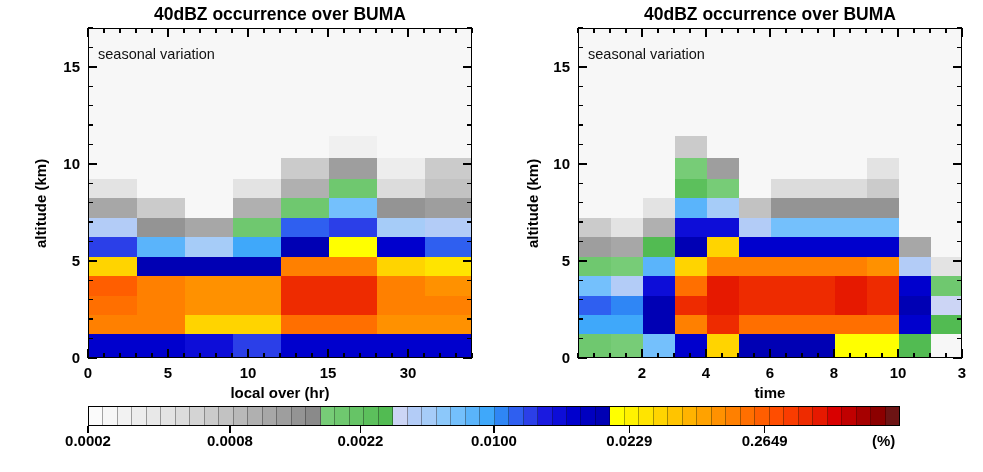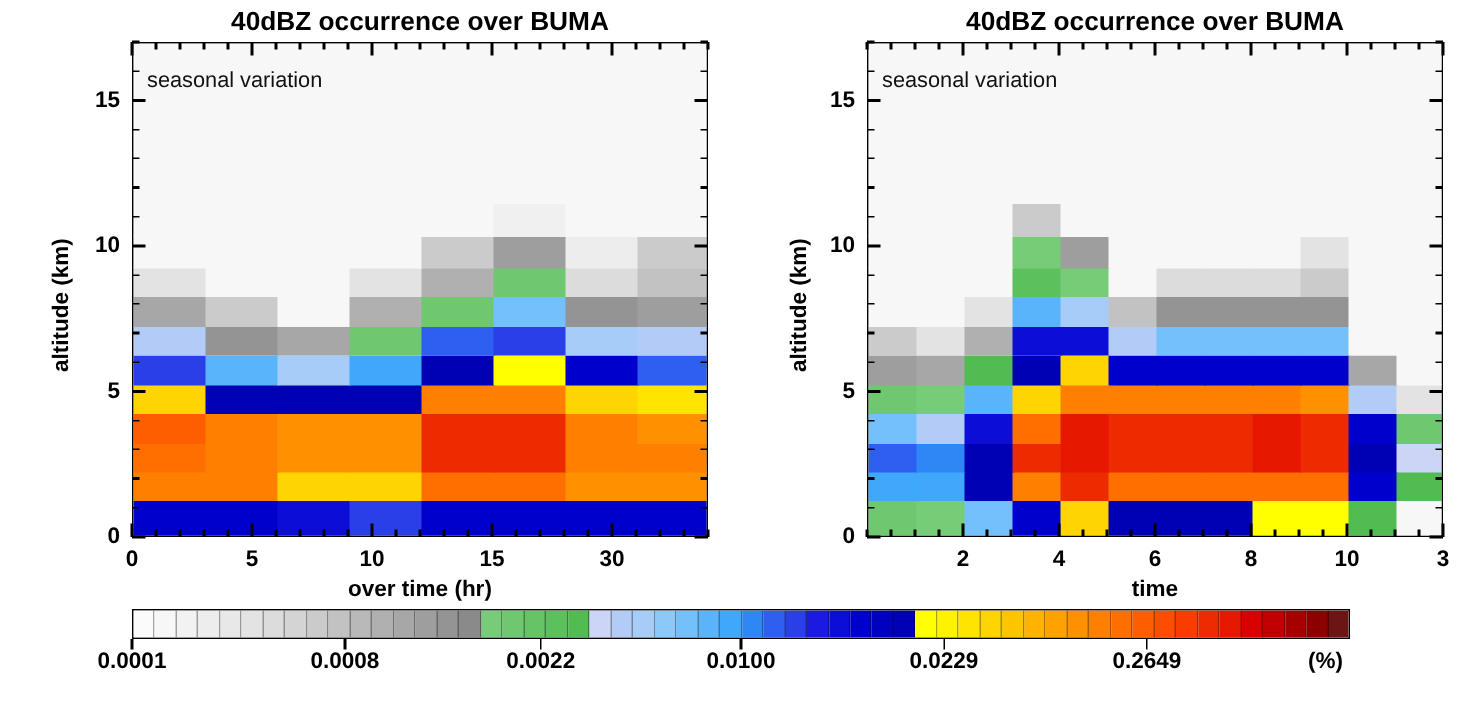--- a/index.html
+++ b/index.html
@@ -139,21 +139,21 @@
           <div class="cell" style="left: 240px; top: 0px; width: 48.6px; height: 107.365px; background: rgb(247, 247, 247);"></div>
           <div class="cell" style="left: 288px; top: 0px; width: 48.6px; height: 107.365px; background: rgb(247, 247, 247);"></div>
           <div class="cell" style="left: 336px; top: 0px; width: 48.6px; height: 107.365px; background: rgb(247, 247, 247);"></div>
         </div>
     </div>
 
     <div class="ann" style="left:98px;top:46px;">seasonal variation</div>
 
     <div class="ylab" style="left:32px;top:248px;">altitude (km)</div>
 
-    <div class="xlab" style="left:88px;top:384px;width:384px;">over time (hr)</div>
+    <div class="xlab" style="left:88px;top:384px;width:384px;">local over (hr)</div>
 
     <div id="axes-diurnal">
         <div class="tick" style="left: 87.1px; top: 349px; width: 1.8px; height: 9px;"></div>
         <div class="tick" style="left: 87.1px; top: 28px; width: 1.8px; height: 9px;"></div>
         <div class="tick" style="left: 103.3px; top: 353px; width: 1.4px; height: 5px;"></div>
         <div class="tick" style="left: 103.3px; top: 28px; width: 1.4px; height: 5px;"></div>
         <div class="tick" style="left: 119.3px; top: 353px; width: 1.4px; height: 5px;"></div>
         <div class="tick" style="left: 119.3px; top: 28px; width: 1.4px; height: 5px;"></div>
         <div class="tick" style="left: 135.3px; top: 353px; width: 1.4px; height: 5px;"></div>
         <div class="tick" style="left: 135.3px; top: 28px; width: 1.4px; height: 5px;"></div>
@@ -558,21 +558,21 @@
       <div class="sw" style="background: rgb(238, 43, 0);"></div>
       <div class="sw" style="background: rgb(230, 25, 0);"></div>
       <div class="sw" style="background: rgb(217, 0, 0);"></div>
       <div class="sw" style="background: rgb(192, 0, 0);"></div>
       <div class="sw" style="background: rgb(166, 0, 0);"></div>
       <div class="sw" style="background: rgb(140, 0, 0);"></div>
       <div class="sw" style="background: rgb(109, 20, 20);"></div>
     </div>
   <div id="colorbar-ticks">
       <div class="cbtick" style="left: 87.2px; top: 426px;"></div>
-      <div class="cblbl" style="left: 38px; top: 432px; width: 100px;">0.0001</div>
+      <div class="cblbl" style="left: 38px; top: 432px; width: 100px;">0.0002</div>
       <div class="cbtick" style="left: 229.091px; top: 426px;"></div>
       <div class="cblbl" style="left: 179.891px; top: 432px; width: 100px;">0.0008</div>
       <div class="cbtick" style="left: 359.712px; top: 426px;"></div>
       <div class="cblbl" style="left: 310.512px; top: 432px; width: 100px;">0.0022</div>
       <div class="cbtick" style="left: 493.2px; top: 426px;"></div>
       <div class="cblbl" style="left: 444px; top: 432px; width: 100px;">0.0100</div>
       <div class="cbtick" style="left: 628.503px; top: 426px;"></div>
       <div class="cblbl" style="left: 579.303px; top: 432px; width: 100px;">0.0229</div>
       <div class="cbtick" style="left: 763.849px; top: 426px;"></div>
       <div class="cblbl" style="left: 714.649px; top: 432px; width: 100px;">0.2649</div>

